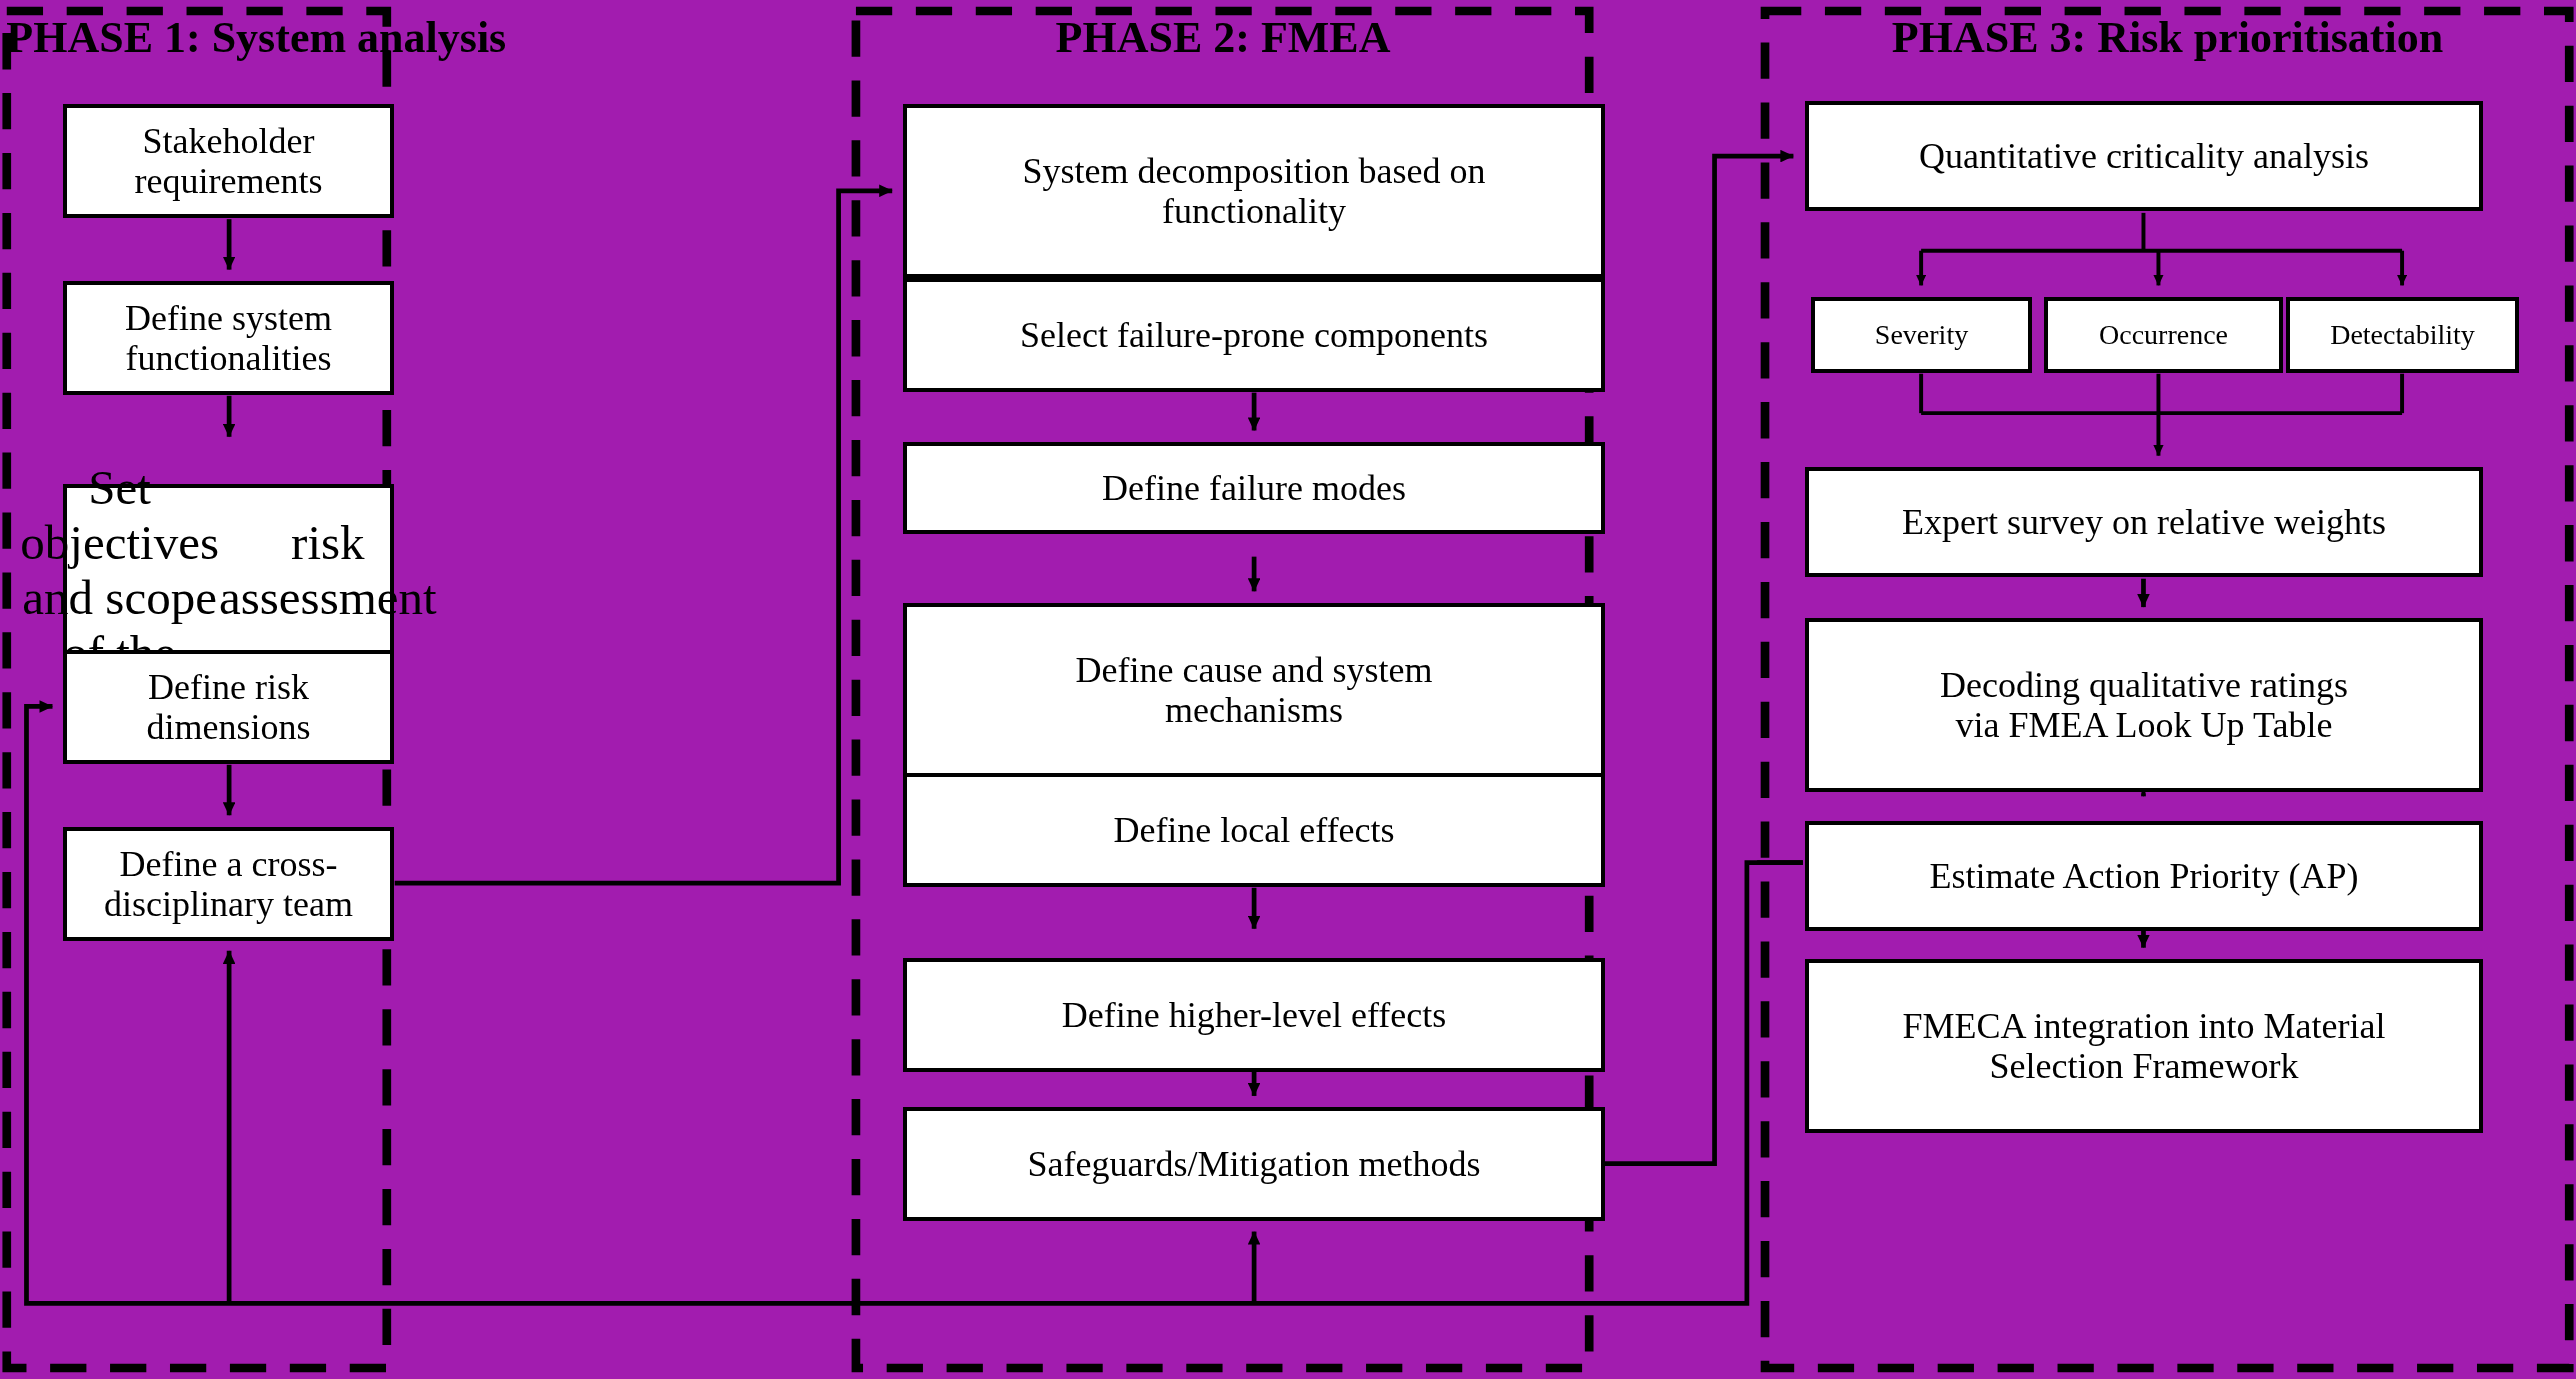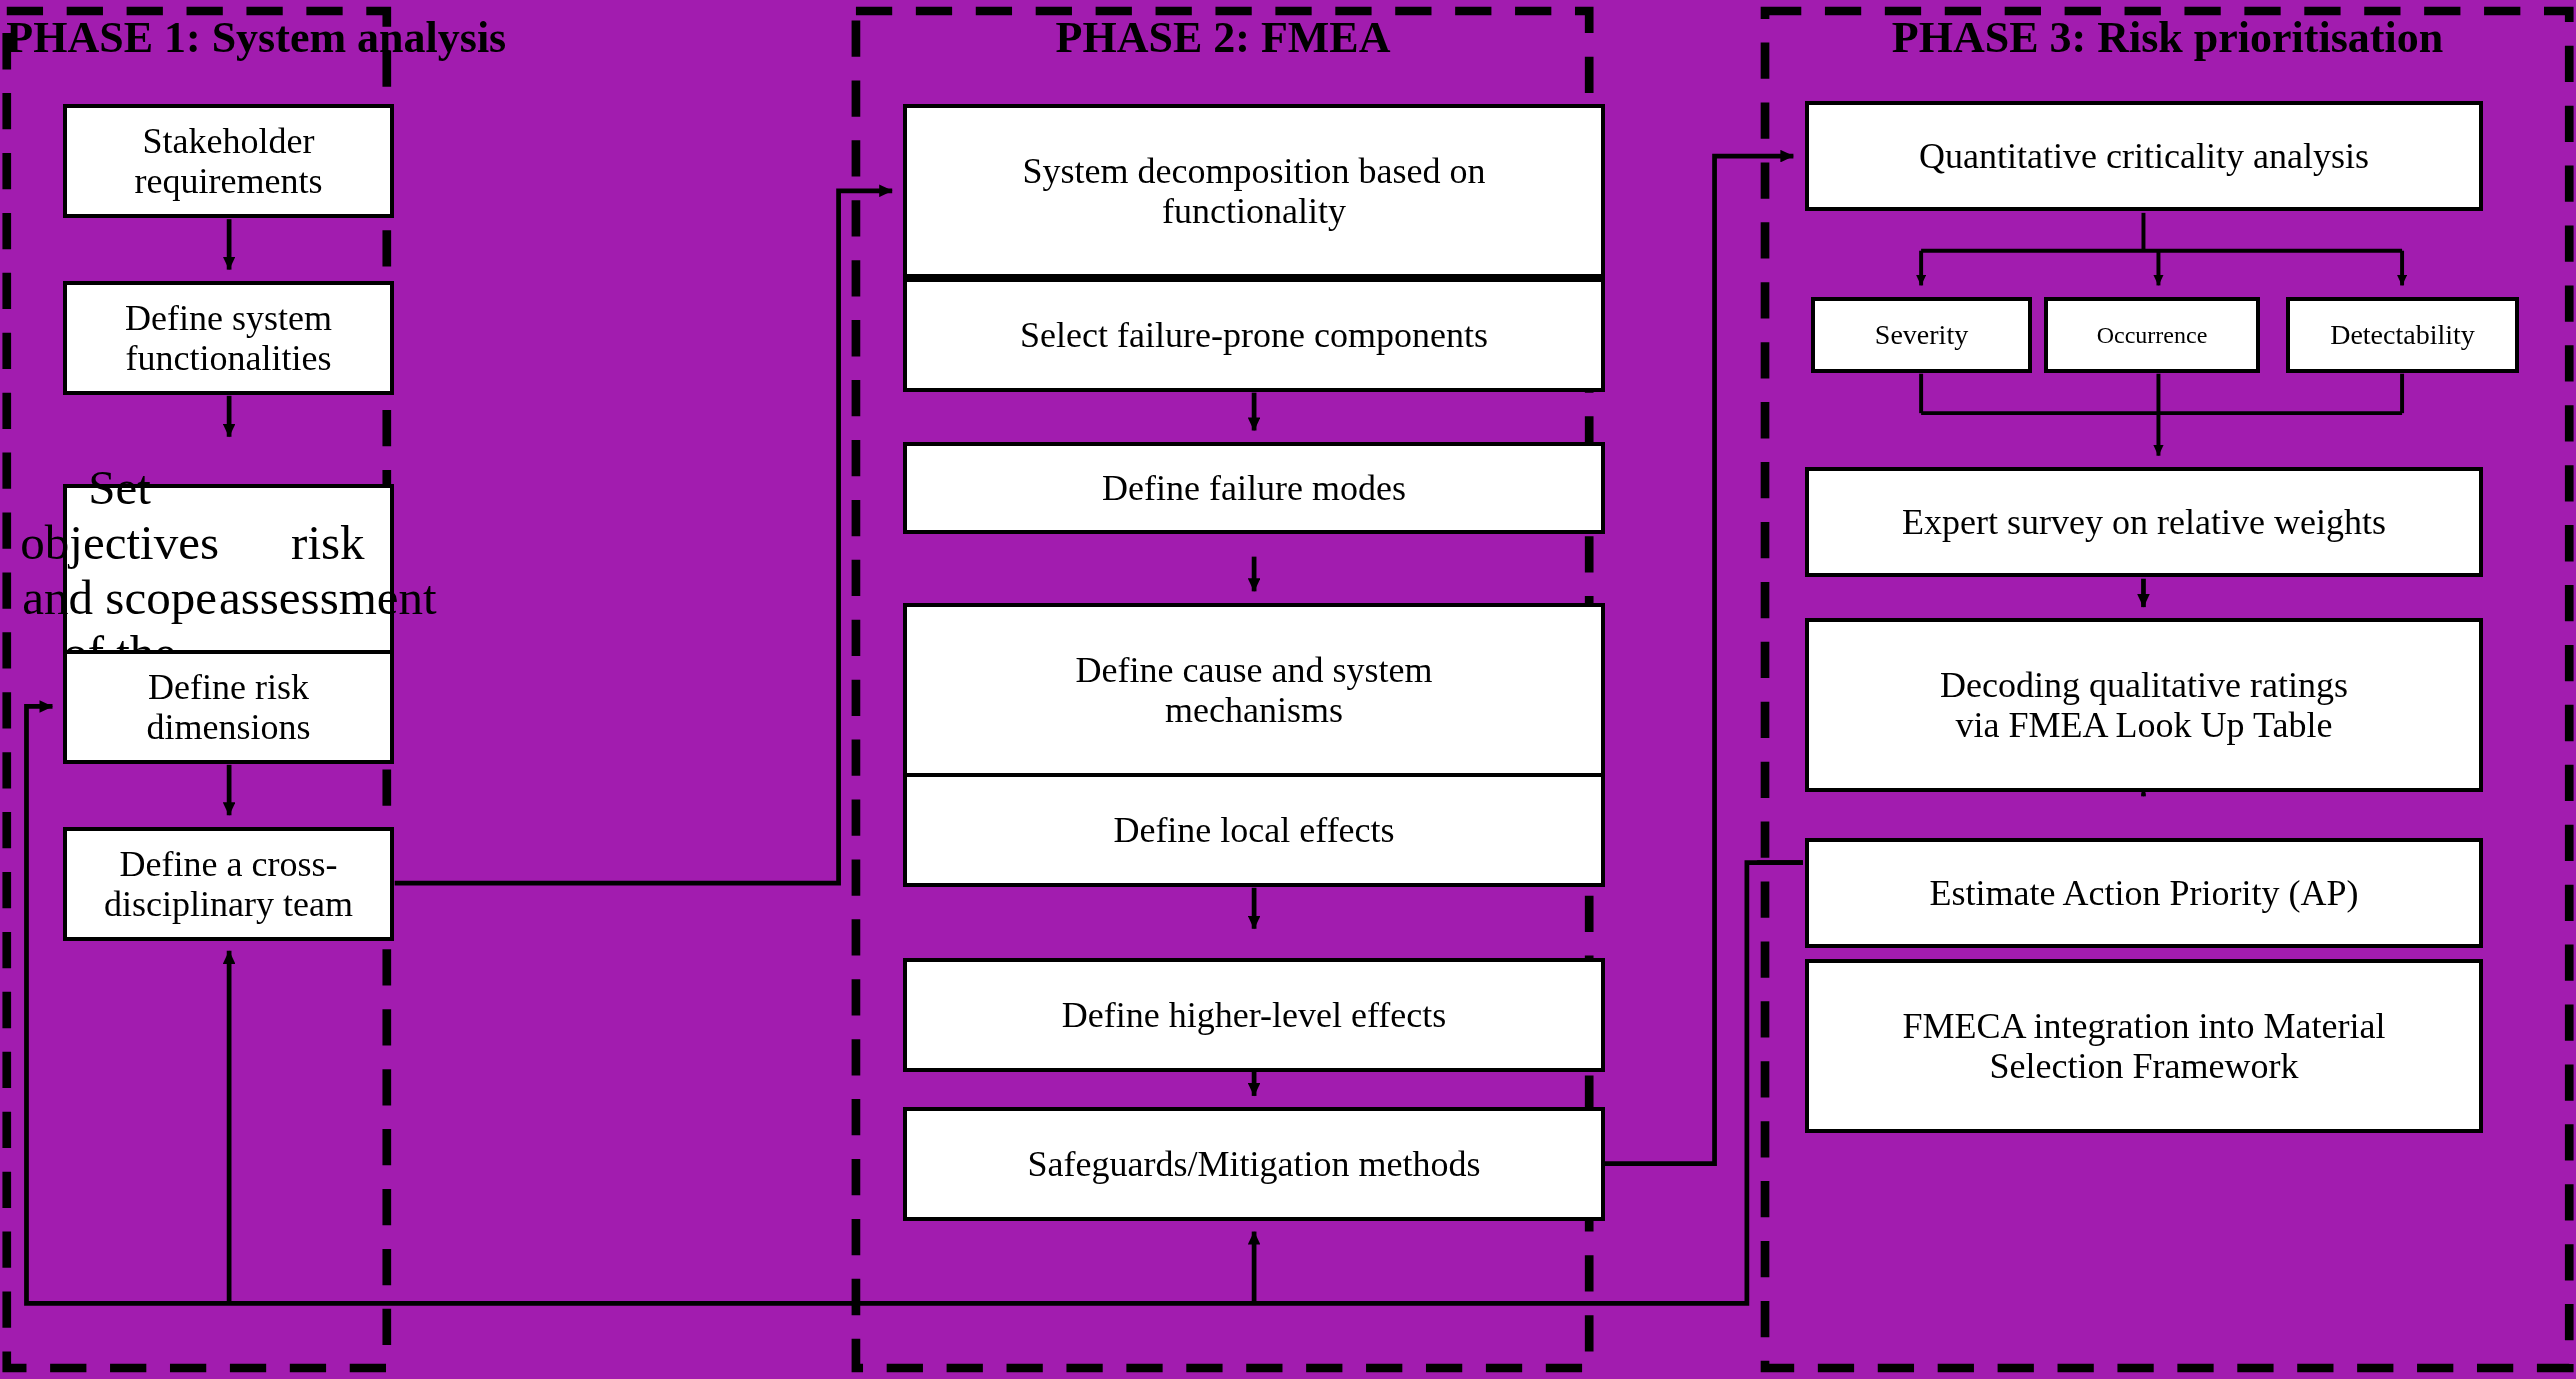--- a/index.html
+++ b/index.html
@@ -142,38 +142,38 @@
   </div>
 
   <div class="node" style="left: 1805px; top: 101px; width: 678px; height: 110px; font-size: 36px; border-width: 4px;">
     <span>Quantitative criticality analysis</span>
   </div>
 
   <div class="node small" style="left: 1811px; top: 297px; width: 221px; height: 76px; font-size: 28px; border-width: 4px;">
     <span>Severity</span>
   </div>
 
-  <div class="node small" style="left: 2044px; top: 297px; width: 216px; height: 76px; font-size: 24px; border-width: 4px;">
+  <div class="node small" style="left: 2044px; top: 297px; width: 239px; height: 76px; font-size: 28px; border-width: 4px;">
     <span>Occurrence</span>
   </div>
 
   <div class="node small" style="left: 2286px; top: 297px; width: 233px; height: 76px; font-size: 28px; border-width: 4px;">
     <span>Detectability</span>
   </div>
 
   <div class="node" style="left: 1805px; top: 467px; width: 678px; height: 110px; font-size: 36px; border-width: 4px;">
     <span>Expert survey on relative weights</span>
   </div>
 
   <div class="node" style="left: 1805px; top: 618px; width: 678px; height: 174px; font-size: 36px; flex-direction: column; border-width: 4px;">
     <span>Decoding qualitative ratings</span>
     <span>via FMEA Look Up Table</span>
   </div>
 
-  <div class="node" style="left: 1805px; top: 838px; width: 678px; height: 110px; font-size: 36px; border-width: 4px;">
+  <div class="node" style="left: 1805px; top: 821px; width: 678px; height: 110px; font-size: 36px; border-width: 4px;">
     <span>Estimate Action Priority (AP)</span>
   </div>
 
   <div class="node" style="left: 1805px; top: 959px; width: 678px; height: 174px; font-size: 36px; flex-direction: column; border-width: 4px;">
     <span>FMECA integration into Material</span>
     <span>Selection Framework</span>
   </div>
 
 </div>
 

